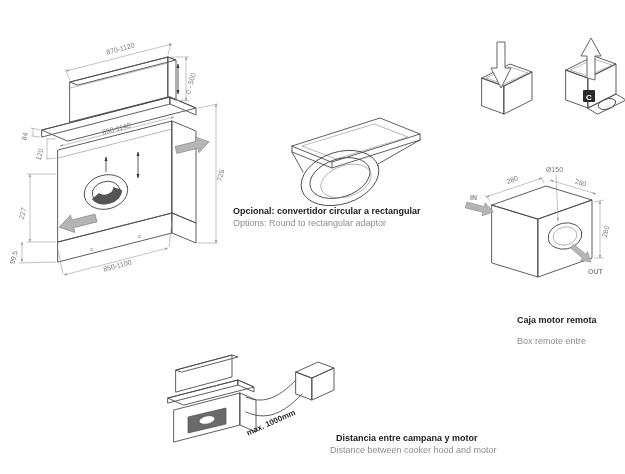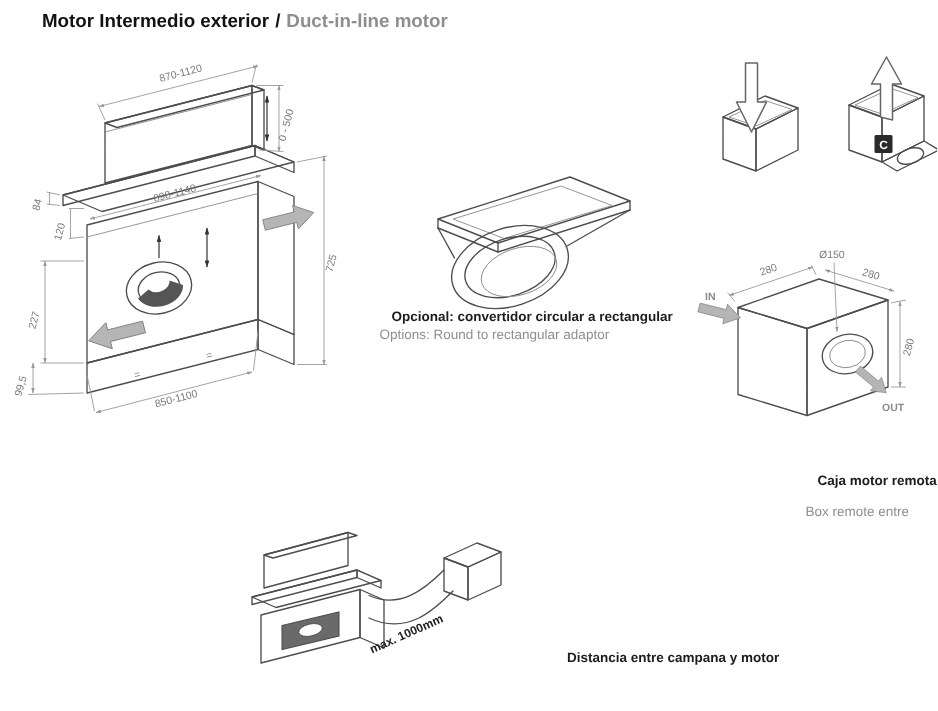--- a/index.html
+++ b/index.html
@@ -3,43 +3,40 @@
 <meta charset="utf-8">
 <style>
   * { margin:0; padding:0; box-sizing:border-box; }
   html,body { width:625px; height:474px; background:#ffffff; }
   .page { position:relative; width:625px; height:474px; background:#ffffff;
           font-family:"Liberation Sans", sans-serif; overflow:hidden; }
   .header { position:absolute; left:28px; top:7px; font-size:12.5px; font-weight:bold; color:#121212; }
   .header .t-sep { margin:0 4px; color:#121212; }
   .header .t-en { color:#8e8e8e; }
   .caption { position:absolute; font-size:9px; line-height:12px; white-space:nowrap; }
-  .cap-es { font-weight:bold; color:#1c1c1c;margin-left:28px; }
-  .cap-en { color:#8e8e8e;margin-left:20px; }
+  .cap-es { font-weight:bold; color:#1c1c1c; }
+  .cap-en { color:#8e8e8e; }
   svg.art { position:absolute; left:0; top:0; }
   .ln  { fill:none; stroke:#4d4d4d; stroke-width:0.9; stroke-linejoin:round; stroke-linecap:round; }
   .ln2 { fill:none; stroke:#8a8a8a; stroke-width:0.6; }
   .dim { fill:none; stroke:#9a9a9a; stroke-width:0.6; }
   .dimtxt { font-size:7px; fill:#7a7a7a; }
   .porttxt { font-size:7px; font-weight:bold; fill:#8a8a8a; }
   .garrow { fill:#b5b5b5; stroke:#7f7f7f; stroke-width:0.6; }
   .harrow { fill:#ffffff; stroke:#666666; stroke-width:1; stroke-linejoin:round; }
   .shade { fill:#555555; stroke:none; }
   .maxtxt { font-size:8px; font-weight:bold; fill:#222222; }
   .ctxt { font-size:8px; font-weight:bold; fill:#ffffff; }
   .darkhole { fill:#6a6a6a; stroke:#4d4d4d; stroke-width:0.7; }
 </style>
 </head>
 <body>
 
 <div class="page">
 
-  <div class="header">
-    <span class="t-es">Motor Intermedio exterior</span><span class="t-sep">/</span><span class="t-en">Duct-in-line motor</span>
-  </div>
 
   <svg class="art" width="625" height="474" viewBox="0 0 625 474">
     <defs>
       <marker id="me" viewBox="0 0 6 4" markerWidth="6" markerHeight="4" refX="5.5" refY="2" orient="auto">
           <path d="M0,0L6,2L0,4Z" fill="#999"></path>
         </marker>
       <marker id="ms" viewBox="0 0 6 4" markerWidth="6" markerHeight="4" refX="0.5" refY="2" orient="auto">
           <path d="M6,0L0,2L6,4Z" fill="#999"></path>
         </marker>
       <marker id="meb" viewBox="0 0 6 4" markerWidth="6" markerHeight="4" refX="5.5" refY="2" orient="auto">
@@ -215,15 +212,16 @@
       <text class="maxtxt" text-anchor="middle" transform="translate(272,425) rotate(-24)">max. 1000mm</text>
     </g>
   </svg>
 
   <div class="caption cap-es" style="left:233px; top:205px">Opcional: convertidor circular a rectangular</div>
   <div class="caption cap-en" style="left:233px; top:217px">Options: Round to rectangular adaptor</div>
 
   <div class="caption cap-es" style="left:517px; top:314px">Caja motor remota</div>
   <div class="caption cap-en" style="left:517px; top:335px">Box remote entre</div>
 
-  <div class="caption cap-es" style="left:350px; top:432px">Distancia entre campana y motor</div>
+  <div class="caption cap-es" style="left:336px; top:432px">Distancia entre campana y motor</div>
+  <div class="caption cap-en" style="left:330px; top:444px">Distance between cooker hood and motor</div>
 
 </div>
 
 </body></html>

